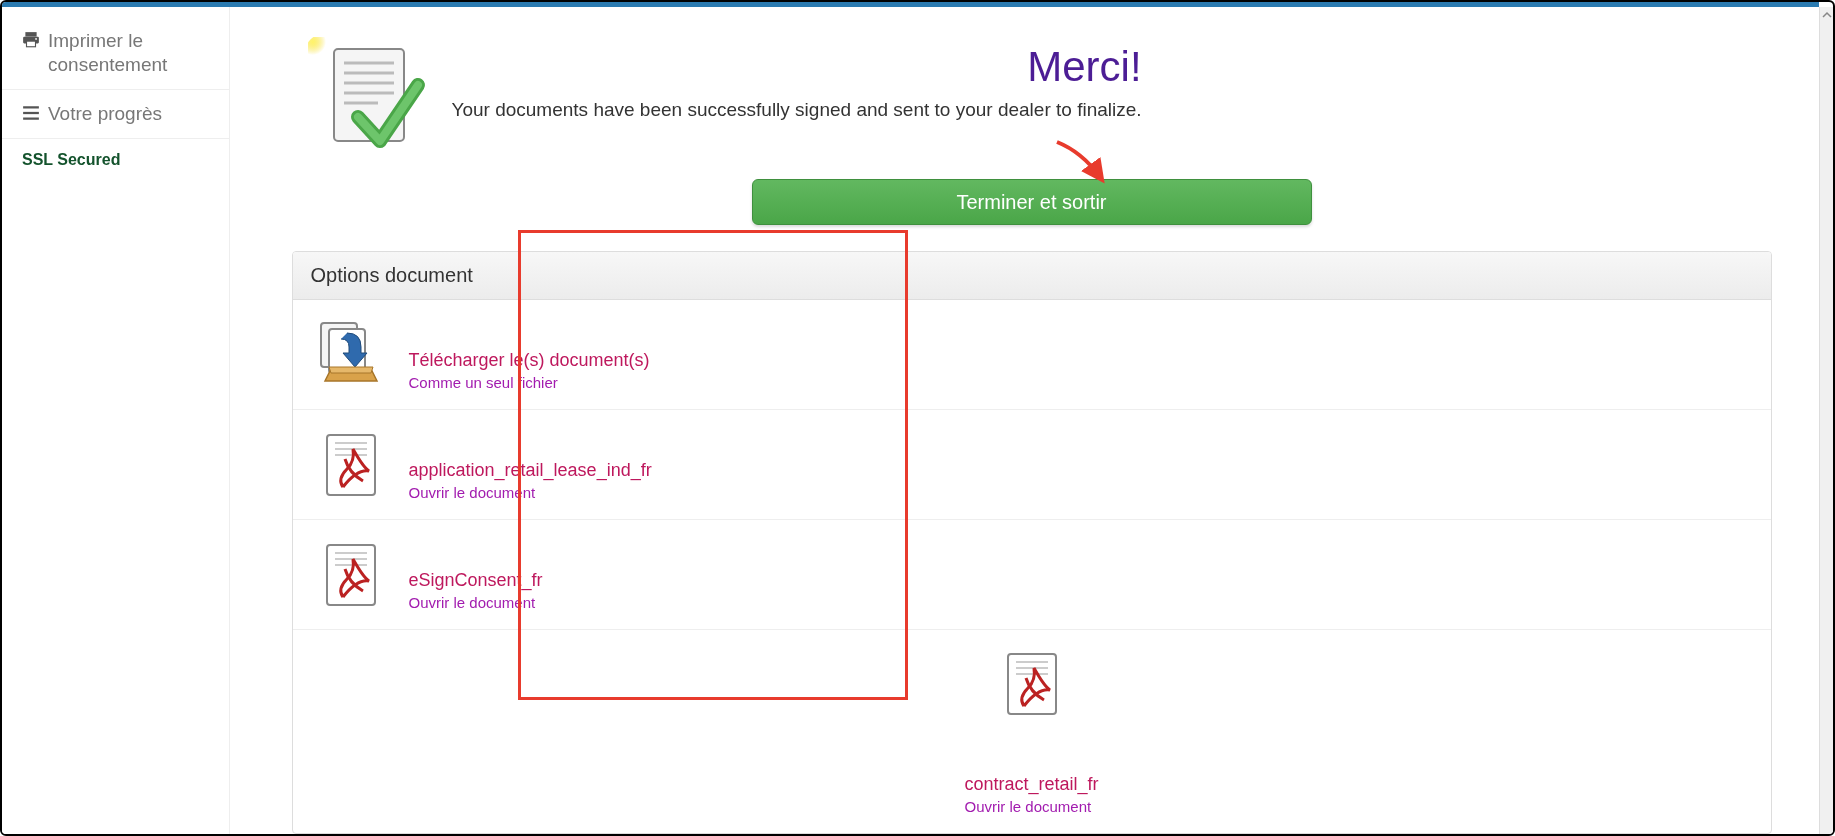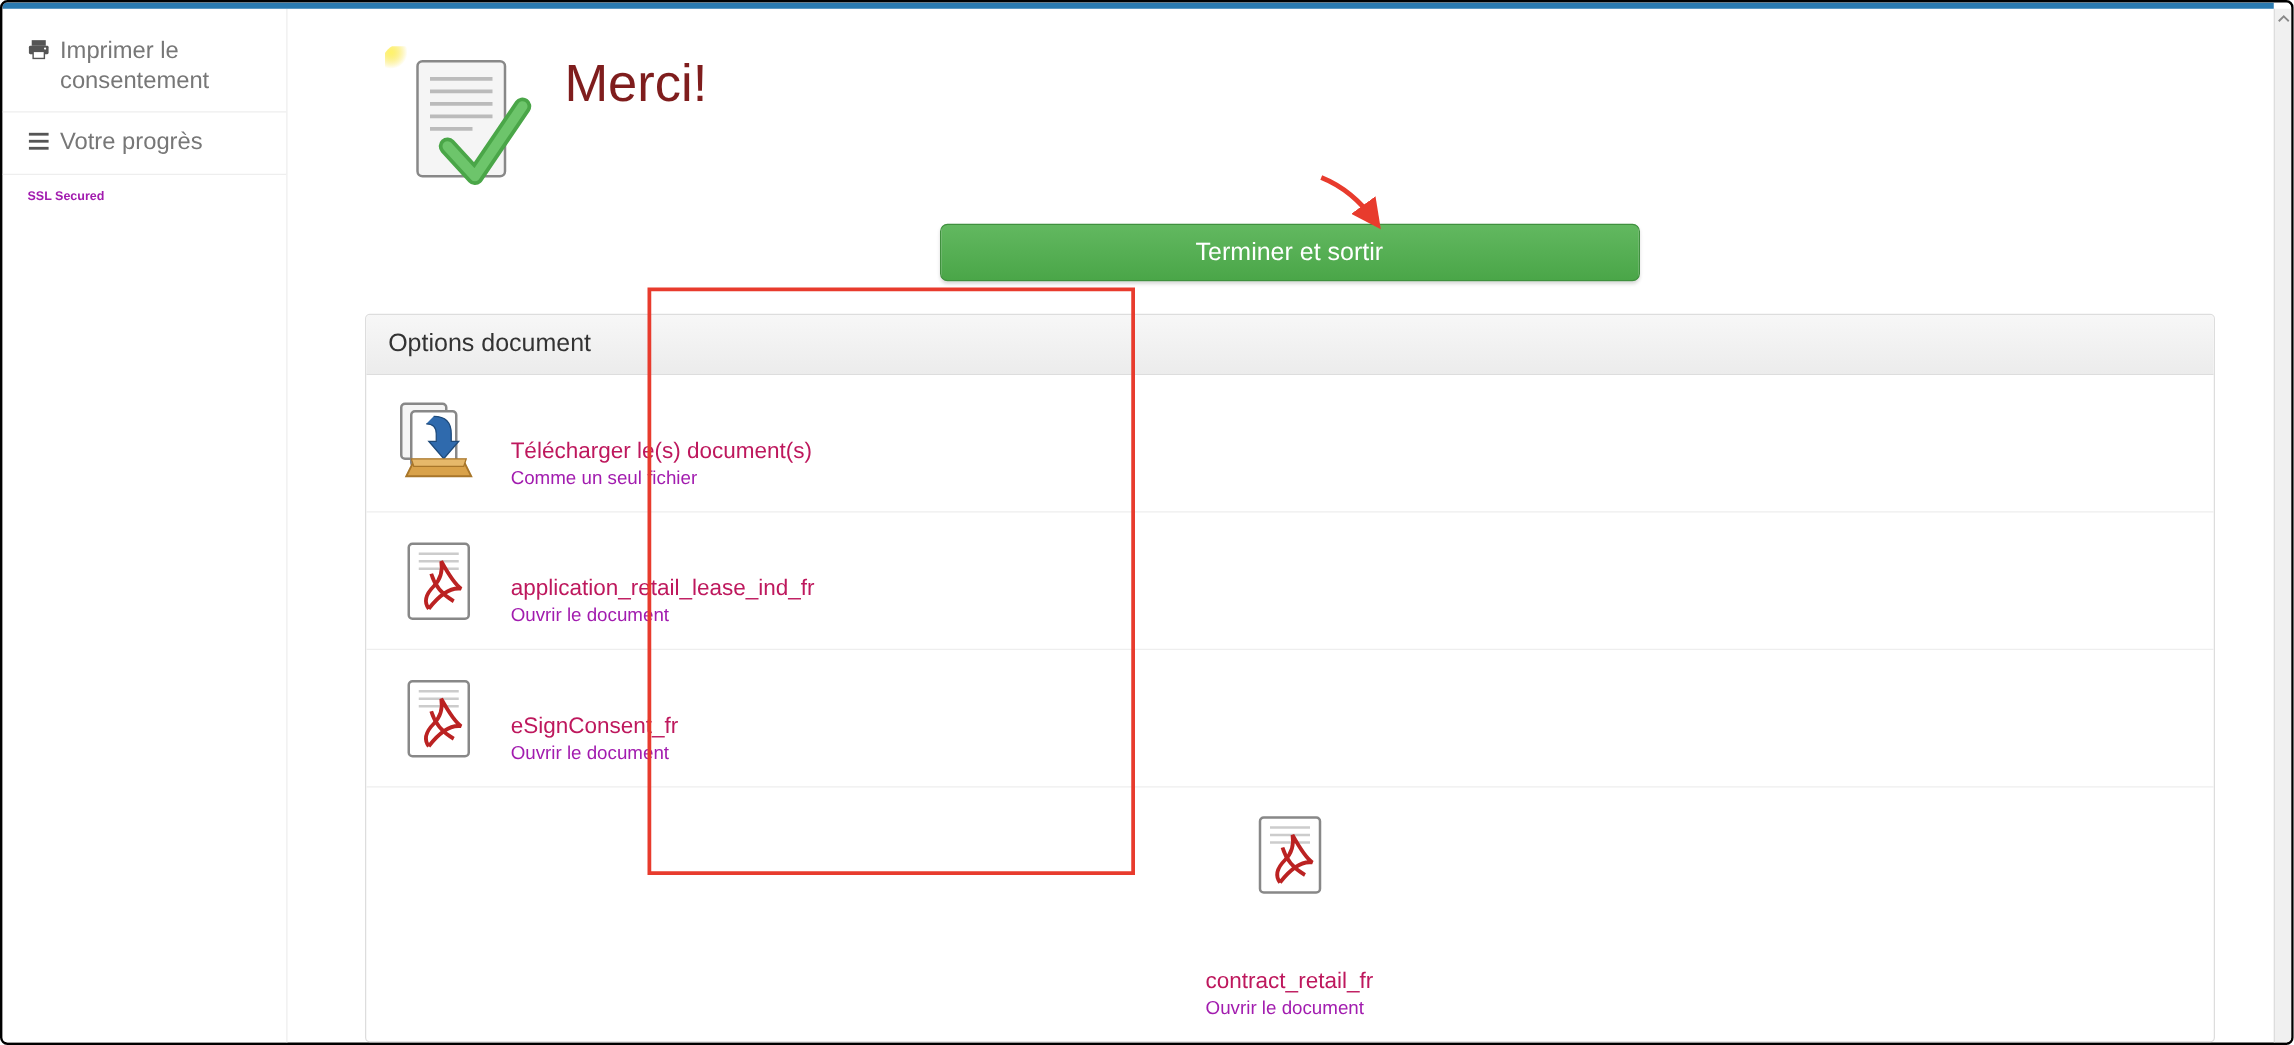--- a/index.html
+++ b/index.html
@@ -94,23 +94,23 @@
       font-size: 11px;
       vertical-align: top;
       font-style: normal;
       color: #6f8f3b;
       position: relative;
       top: 4px;
       left: 2px;
     }
     .ssl-secured {
       padding: 12px 20px;
-      font-size: 10px;
+      font-size: 16px;
       font-weight: bold;
-      color: #a21caf;
+      color: #14532d;
     }
     
     .main {
       flex: 1;
       position: relative;
       padding: 30px 30px 0 30px;
     }
     .content-panel {
       margin: 0 auto;
       max-width: 1480px;
@@ -121,21 +121,21 @@
       gap: 24px;
       padding-left: 16px;
     }
     .doc-check-icon {
       width: 120px; height: 120px;
       flex: 0 0 120px;
     }
     .header-text h1 {
       font-size: 42px;
       font-weight: 500;
-      color: #7f1d1d;
+      color: #4c1d95;
       margin-top: 6px;
       margin-bottom: 8px;
       text-align: right;
     }
     .header-text p {
       font-size: 19px;
       color: #333;
     }
     .finish-btn-wrap {
       display: flex;
@@ -260,20 +260,21 @@
               <line x1="36" y1="36" x2="86" y2="36" stroke="#bbb" stroke-width="3"></line>
               <line x1="36" y1="46" x2="86" y2="46" stroke="#bbb" stroke-width="3"></line>
               <line x1="36" y1="56" x2="86" y2="56" stroke="#bbb" stroke-width="3"></line>
               <line x1="36" y1="66" x2="70" y2="66" stroke="#bbb" stroke-width="3"></line>
               <path d="M50 80 L72 104 L110 48" stroke="#4aa648" stroke-width="14" fill="none" stroke-linecap="round" stroke-linejoin="round"></path>
               <path d="M50 80 L72 104 L110 48" stroke="#6dc56b" stroke-width="8" fill="none" stroke-linecap="round" stroke-linejoin="round"></path>
             </svg>
           </div>
           <div class="header-text">
             <h1>Merci!</h1>
+            <p>Your documents have been successfully signed and sent to your dealer to finalize.</p>
           </div>
         </div>
 
         <div class="finish-btn-wrap">
           <div class="red-arrow">
             <svg width="60" height="50" viewBox="0 0 60 50">
               <defs>
                 <marker id="arrhead" markerWidth="6" markerHeight="6" refX="4" refY="3" orient="auto">
                   <path d="M0,0 L6,3 L0,6 Z" fill="#e83b2d"></path>
                 </marker>

